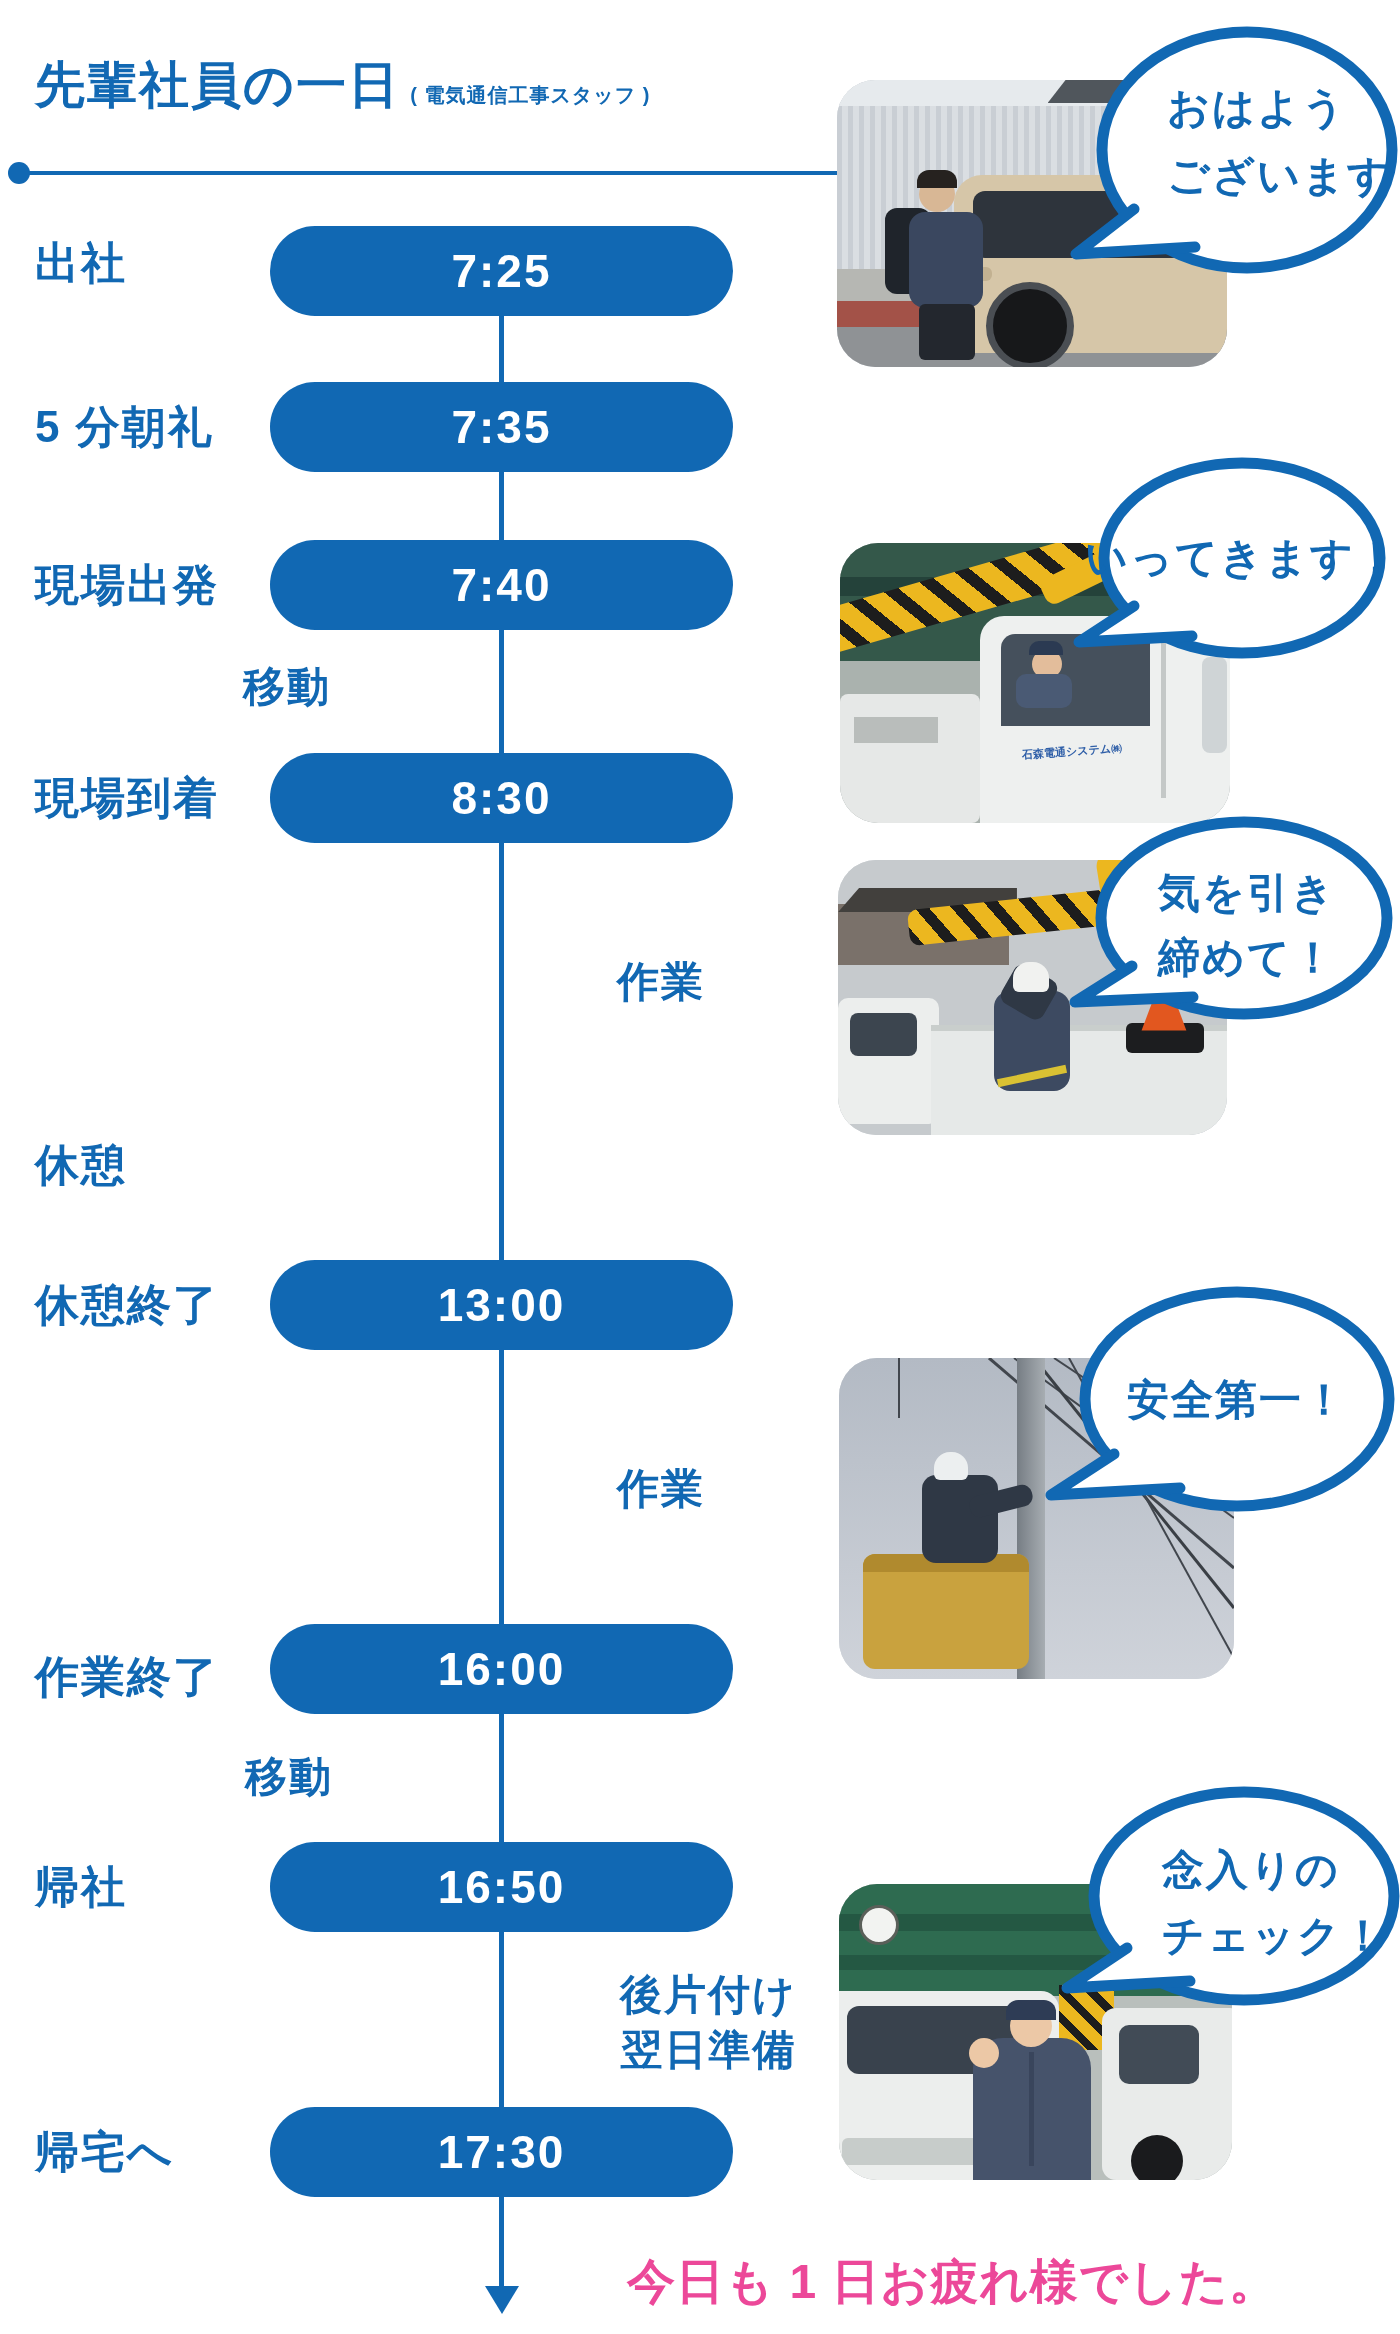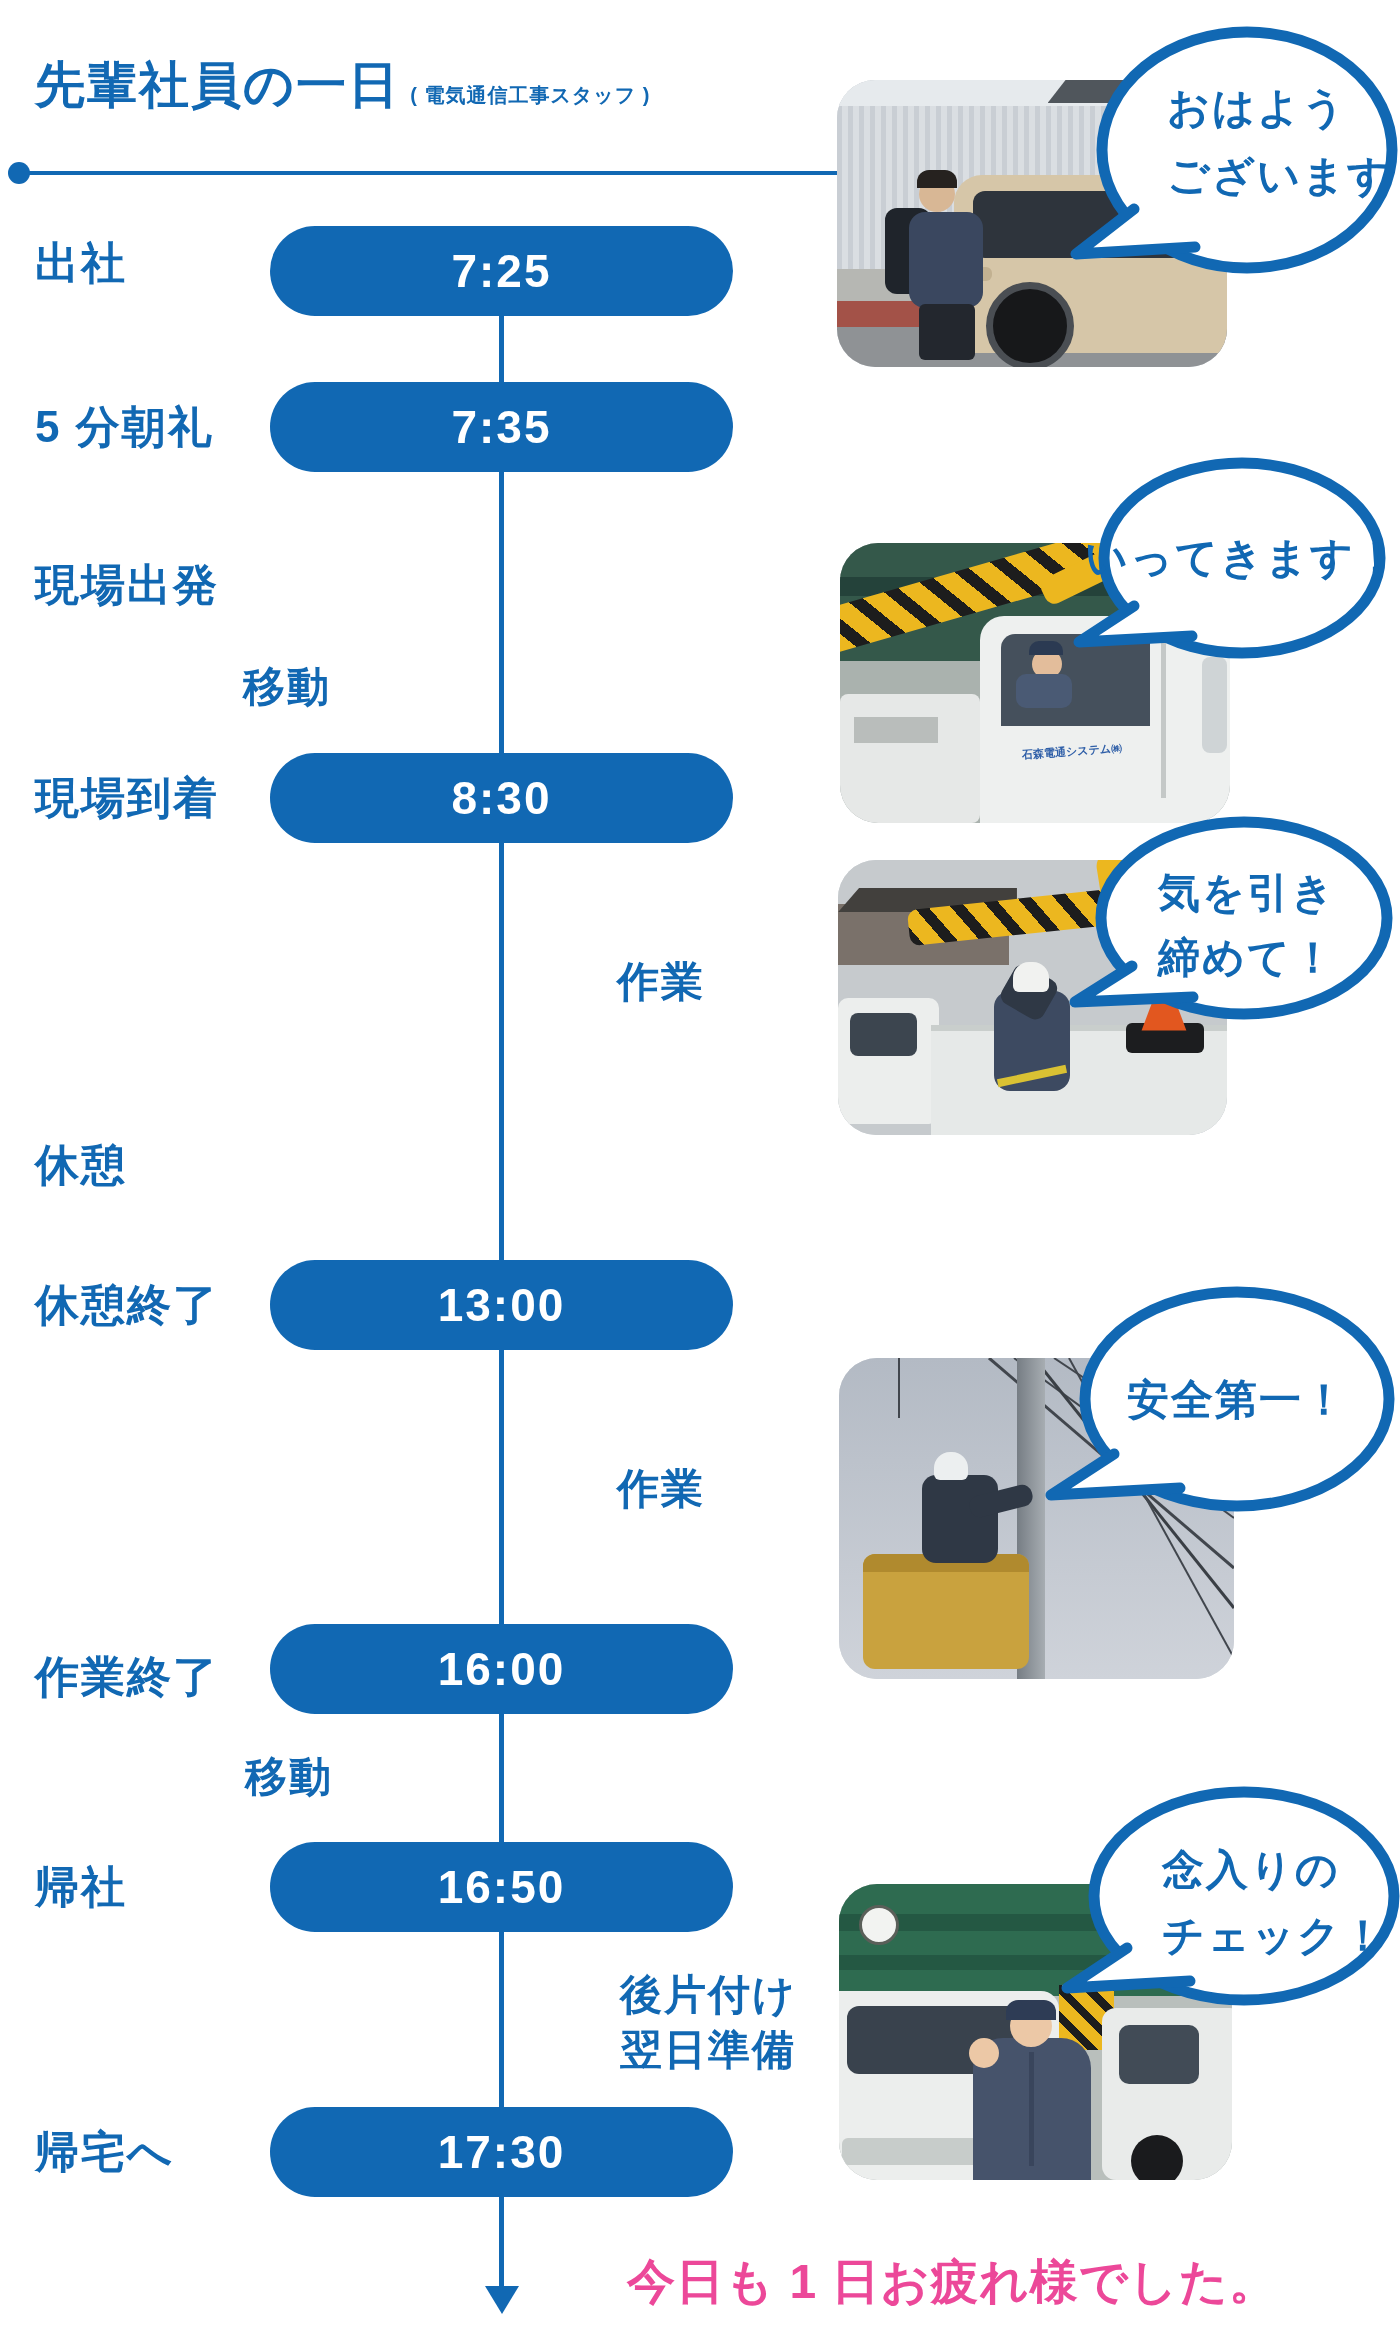--- a/index.html
+++ b/index.html
@@ -11,21 +11,21 @@
   .hdr .sub{font-size:20px;margin-left:10px;letter-spacing:1px;}
   .rule{position:absolute;left:20px;top:171px;width:868px;height:4px;background:#1168b3;}
   .rule-dot{position:absolute;left:8px;top:162px;width:22px;height:22px;border-radius:50%;background:#1168b3;}
   
   .tl-line{position:absolute;left:499px;top:262px;width:5px;height:2030px;background:#1168b3;z-index:0;}
   .tl-arrow{position:absolute;left:485px;top:2286px;width:0;height:0;z-index:0;
             border-left:17px solid transparent;border-right:17px solid transparent;border-top:28px solid #1168b3;}
   .pill{position:absolute;left:270px;width:463px;height:90px;border-radius:45px;background:#1168b3;
         color:#fff;display:flex;align-items:center;justify-content:center;font-size:46px;letter-spacing:2px;z-index:2;}
   .lbl{position:absolute;left:35px;font-size:44px;line-height:1;color:#1168b3;letter-spacing:2px;z-index:2;white-space:nowrap;}
-  .mid{position:absolute;font-size:42px;line-height:1;color:#1168b3;letter-spacing:2px;z-index:2;white-space:nowrap;}
+  .mid{position:absolute;font-size:42px;line-height:1;color:#1168b3;letter-spacing:2px;z-index:2;white-space:nowrap;text-align:center;}
   .mid.two{line-height:1.3;}
   .closing{position:absolute;left:615px;top:2250px;font-size:48px;color:#ec4899;letter-spacing:1px;z-index:2;white-space:nowrap;margin-left:12px;}
   
   .photo{position:absolute;border-radius:38px;overflow:hidden;background:#cfd4d8;z-index:1;}
   .ph{position:absolute;}
   
   .bubble{position:absolute;z-index:3;overflow:visible;}
   .bub{fill:#ffffff;stroke:#1168b3;stroke-width:11;stroke-linejoin:round;stroke-linecap:round;}
   .bubble text{font-family:"Liberation Sans","DejaVu Sans",sans-serif;font-weight:bold;font-size:42px;fill:#1168b3;letter-spacing:2px;}
   .doortext{position:absolute;font-size:11px;color:#2f5fa8;transform:rotate(-4deg);letter-spacing:0;white-space:nowrap;}
@@ -50,20 +50,21 @@
   <div class="lbl" style="top:563px">現場出発</div>
   <div class="lbl" style="top:776px">現場到着</div>
   <div class="lbl" style="top:1143px">休憩</div>
   <div class="lbl" style="top:1283px">休憩終了</div>
   <div class="lbl" style="top:1655px">作業終了</div>
   <div class="lbl" style="top:1865px">帰社</div>
   <div class="lbl" style="top:2130px">帰宅へ</div>
 
   <div class="pill" style="top:226px">7:25</div>
   <div class="pill" style="top:382px">7:35</div>
+  <div class="pill" style="top:540px">7:40</div>
   <div class="pill" style="top:753px">8:30</div>
   <div class="pill" style="top:1260px">13:00</div>
   <div class="pill" style="top:1624px">16:00</div>
   <div class="pill" style="top:1842px">16:50</div>
   <div class="pill" style="top:2107px">17:30</div>
 
   <div class="mid" style="left:243px;top:666px">移動</div>
   <div class="mid" style="left:617px;top:961px">作業</div>
   <div class="mid" style="left:617px;top:1468px">作業</div>
   <div class="mid" style="left:245px;top:1756px">移動</div>

